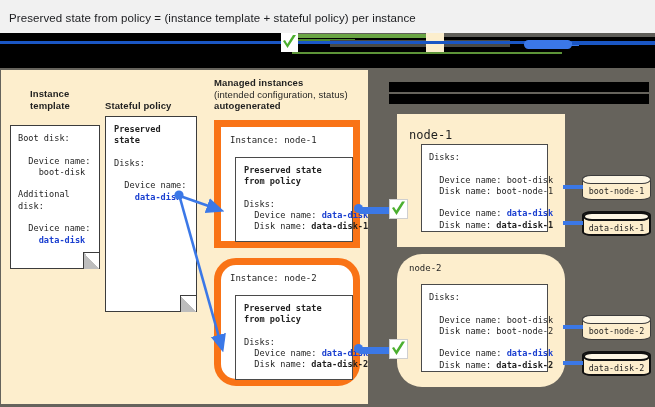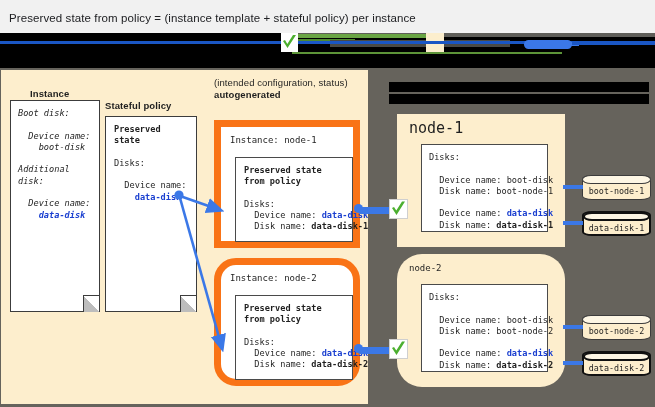--- a/index.html
+++ b/index.html
@@ -194,28 +194,29 @@
     <div class="col-head" style="left:30px;top:20px;width:90px;">
       <div style="white-space:pre-line;">Instance
 template</div>
     </div>
 
     <div class="col-head" style="left:105px;top:32px;width:100px;">
       <div>Stateful policy</div>
     </div>
 
     <div class="col-head" style="left:214px;top:9px;width:160px;">
+      <div>Managed instances</div>
       <div class="sub">(intended configuration, status)</div>
       <div>autogenerated</div>
     </div>
 
     <div class="redact" style="left:389px;top:14px;width:260px;height:10px;"></div>
     <div class="redact" style="left:389px;top:26px;width:260px;height:10px;"></div>
 
-    <div class="note" style="left:10px;top:32px;width:90px;height:212px;font-style:italic;">
+    <div class="note" style="left:10px;top:57px;width:90px;height:144px;">
       <div class="mono" style="position:absolute;left:7px;top:7px;"><span>Boot disk:</span>
 <span> </span>
 <span>  Device name:</span>
 <span>    boot-disk</span>
 <span> </span>
 <span>Additional</span>
 <span>disk:</span>
 <span> </span>
 <span>  Device name:</span>
 <span class="blue">    data-disk</span></div>
@@ -251,21 +252,21 @@
         <div class="mono" style="position:absolute;left:8px;top:7px;"><b>Preserved state</b>
 <b>from policy</b>
 <span> </span>
 <span>Disks:</span>
 <span>  </span><span>Device name:</span><span> </span><span class="blue">data-disk</span>
 <span>  </span><span>Disk name:</span><span> </span><b>data-disk-2</b></div>
       </div>
     </div>
 
     <div class="node-panel" style="left:397px;top:46px;width:168px;height:133px;">
-      <div class="mono" style="position:absolute;left:12px;top:9px;font-size:15px;">node-1</div>
+      <div class="mono" style="position:absolute;left:12px;top:16px;font-size:12px;">node-1</div>
       <div class="node-inner" style="left:24px;top:30px;width:127px;height:88px;">
         <div class="mono" style="position:absolute;left:7px;top:7px;"><span>Disks:</span>
 <span> </span>
 <span>  </span><span>Device name:</span><span> </span><span>boot-disk</span>
 <span>  </span><span>Disk name:</span><span> </span><span>boot-node-1</span>
 <span> </span>
 <span>  </span><span>Device name:</span><span> </span><span class="blue">data-disk</span>
 <span>  </span><span>Disk name:</span><span> </span><b>data-disk-1</b></div>
       </div>
     </div>

